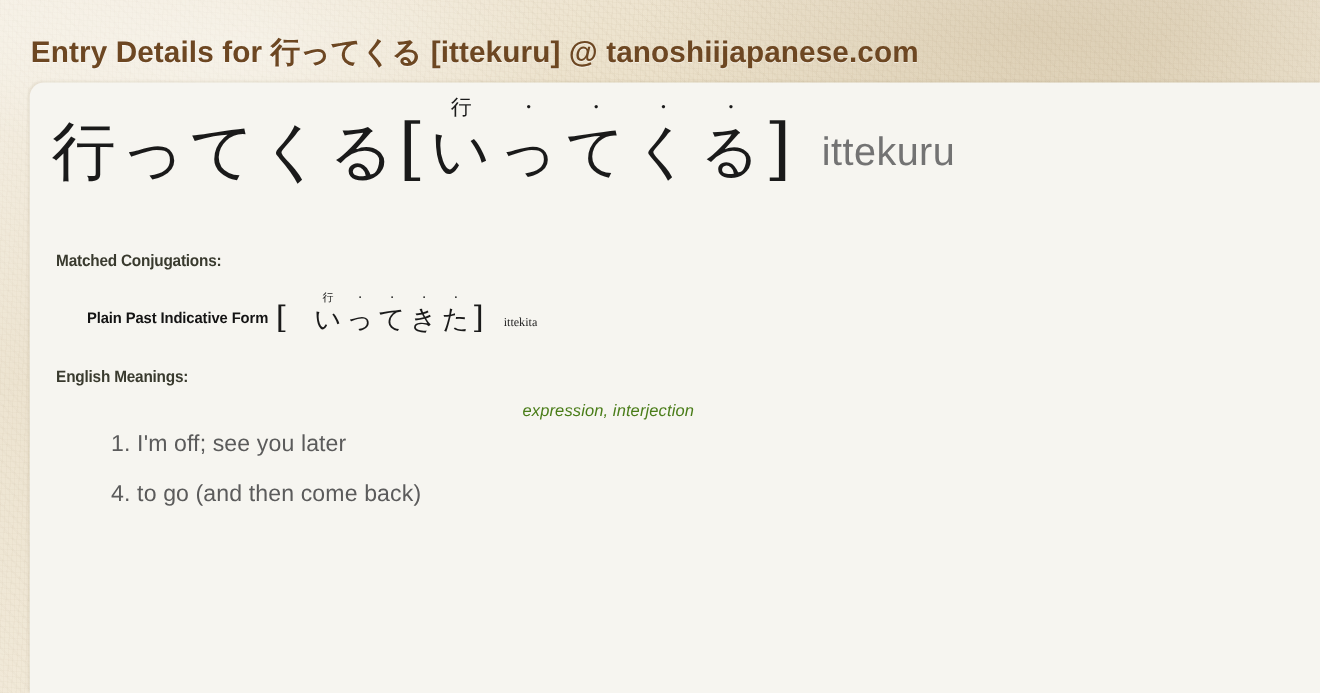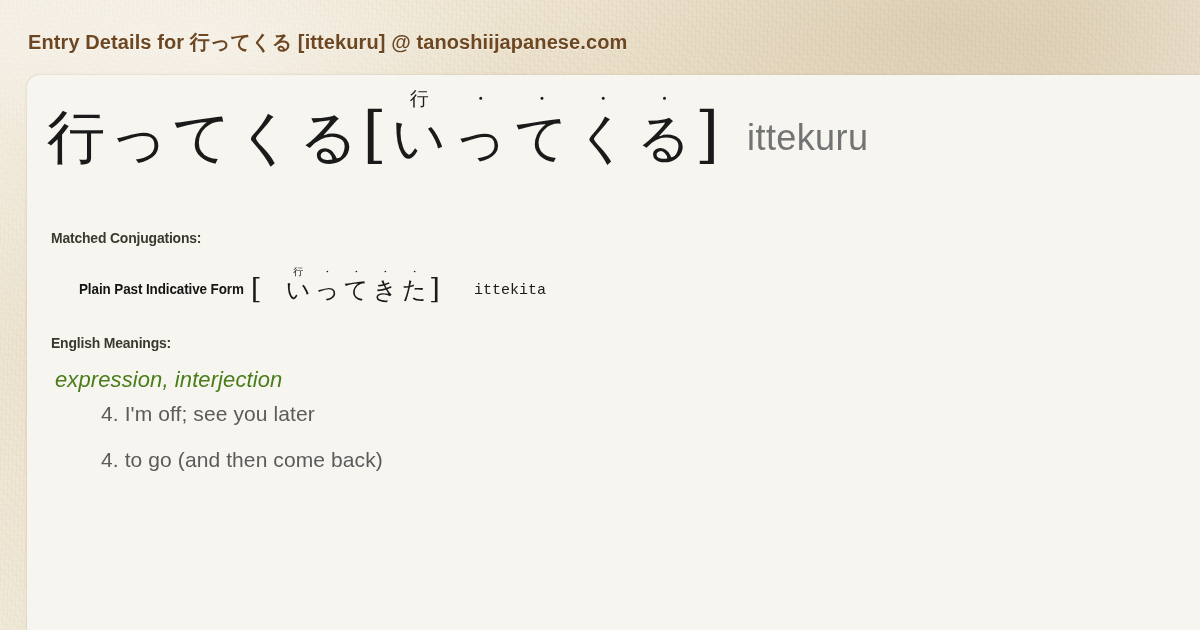--- a/index.html
+++ b/index.html
@@ -35,21 +35,21 @@
       radial-gradient(ellipse 420px 150px at 18% 8%, rgba(255,255,255,0.40), rgba(255,255,255,0) 70%),
       radial-gradient(ellipse 500px 180px at 78% 4%, rgba(168,142,100,0.16), rgba(255,255,255,0) 72%),
       radial-gradient(ellipse 300px 120px at 55% 92%, rgba(168,142,100,0.12), rgba(255,255,255,0) 70%);
   }
 
   
   #page-title {
     position: absolute;
     left: 28px;
     top: 29px;
-    font-size: 20px;
+    font-size: 27px;
     font-weight: 600;
     letter-spacing: 0.1px;
     color: #6d4722;
     white-space: nowrap;
     text-shadow: 0 1px 0 rgba(255,255,255,0.55);
     z-index: 3;
   }
 
   
   #entry-card {
@@ -178,42 +178,43 @@
     line-height: 1;
   }
   .conj-reading {
     display: inline-flex;
     align-items: flex-end;
     margin-left: 22px;
   }
   .conj-reading .ruby-top  { font-size: 10px; margin-bottom: 1px; }
   .conj-reading .ruby-base { font-size: 24px; letter-spacing: 0.5px; padding: 0 2px; }
   .conj-romaji {
-    font-family: Liberation Mono, monospace;
-    font-size: 15px;
+    font-family: Liberation Serif, serif;
+    font-size: 11px;
     color: #1c1c1c;
-    margin-left: 34px;
+    margin-left: 18px;
     padding-bottom: 4px;
   }
 
   
   #meanings-list {
     position: absolute;
     left: 24px;
     top: 288px;
     width: 1000px;
   }
   .pos-tags {
     font-family: "Liberation Sans", sans-serif;
     font-style: italic;
-    font-size: 22px;
+    font-size: 15px;
     color: #4a7d19;
     margin: 0 0 2px 4px;
     line-height: 1.5;
     letter-spacing: 0.1px;
+    text-align: center;
   }
   .sense-line {
     font-family: "Liberation Sans", sans-serif;
     font-size: 21px;
     color: #5b5b5b;
     margin: 0 0 6px 50px;
     line-height: 1.55;
     letter-spacing: 0.1px;
   }
   .sense-group { margin-bottom: 13px; }
@@ -287,20 +288,20 @@
         <span class="conj-bracket">]</span>
         <span class="conj-romaji">ittekita</span>
       </div>
     </div>
 
   <div class="section-label" id="label-meanings">English Meanings:</div>
 
   <div id="meanings-list">
       <div class="sense-group">
         <div class="pos-tags" style="color: rgb(74, 125, 25);">expression, interjection</div>
-        <div class="sense-line">4. I'm off; see you later</div>
+        <div class="sense-line">1. I'm off; see you later</div>
       </div>
       <div class="sense-group">
         <div class="sense-line">4. to go (and then come back)</div>
       </div>
     </div>
 
 </div>
 
 </body></html>

